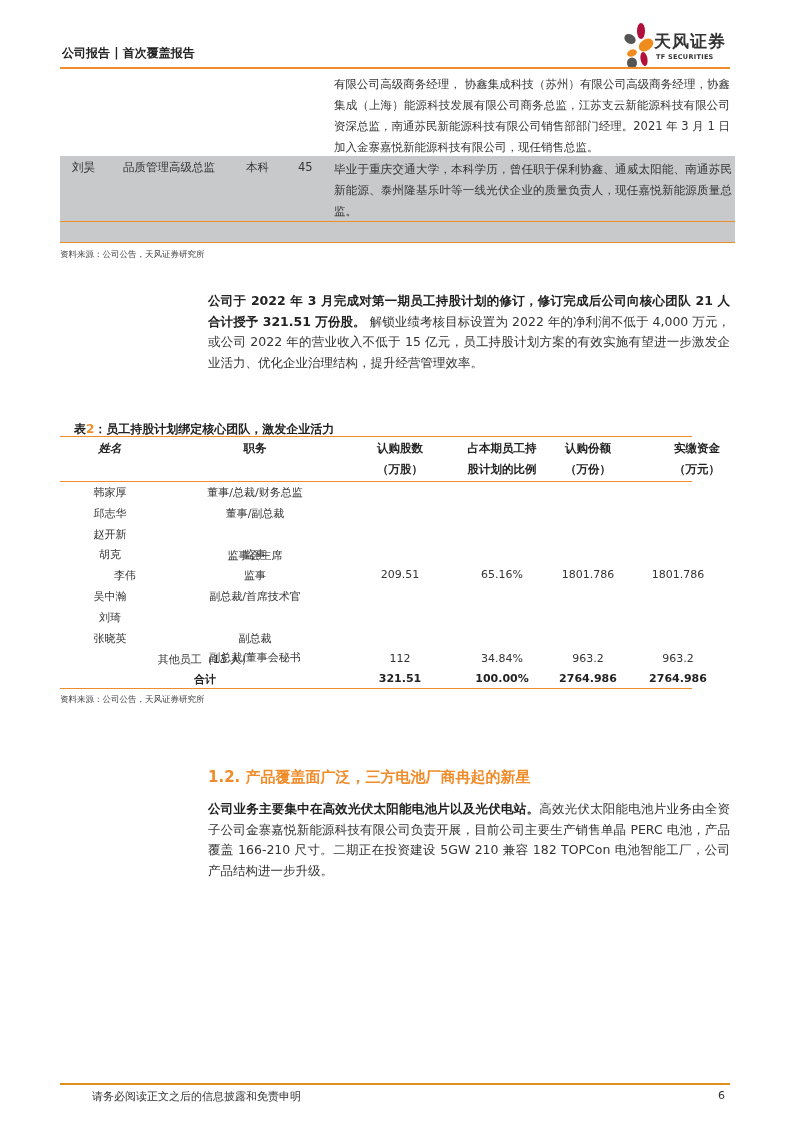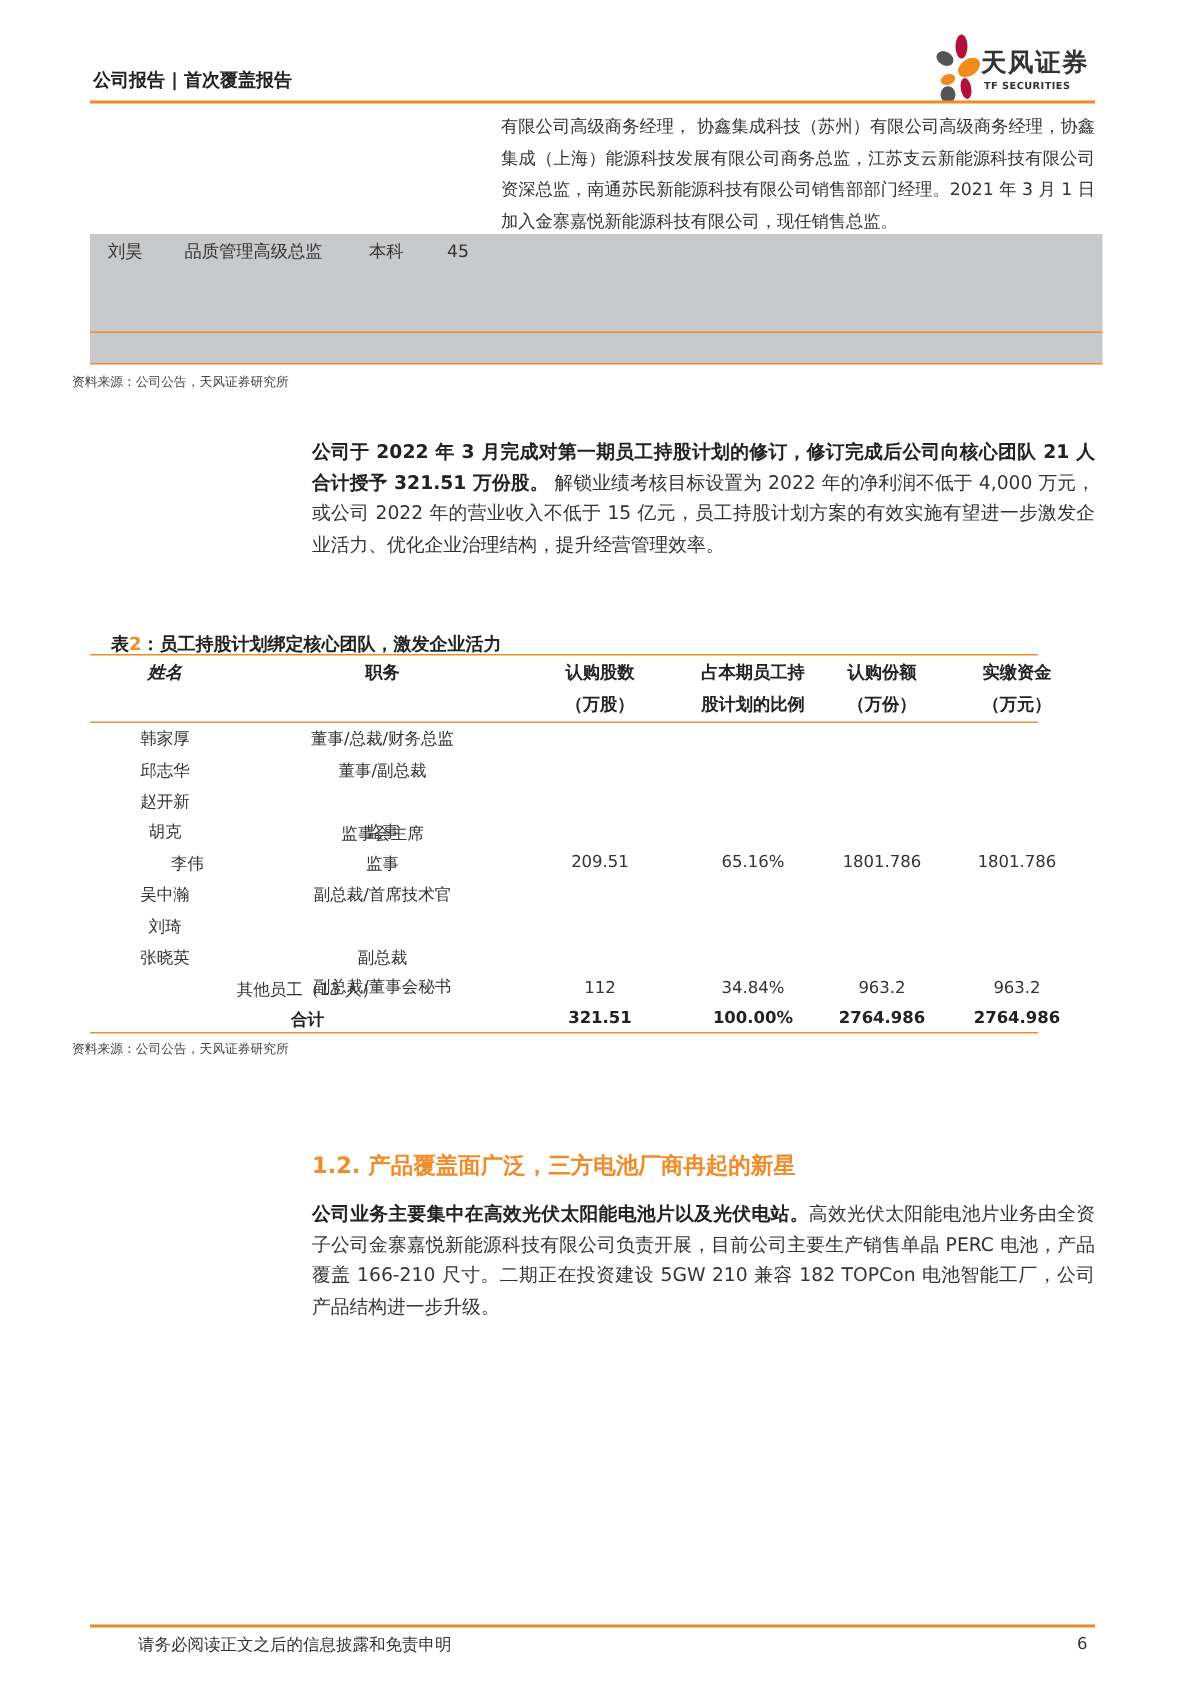--- a/index.html
+++ b/index.html
@@ -13,21 +13,21 @@
   .logo-sub { position: absolute; left: 34px; top: 31px; font-size: 6.5px; font-weight: bold; color: #333; letter-spacing: 0.3px; }
 
   
   .cont-text { position: absolute; left: 334px; top: 74px; width: 396px; font-size: 11.5px; line-height: 21px; color: #333; text-align: justify; }
   .gray-row { position: absolute; left: 60px; top: 156px; width: 675px; height: 66px; background: #c8c9cb; }
   .gray-row .cell { position: absolute; top: 4px; font-size: 11.5px; color: #333; }
   .gray-row .desc { left: 274px; top: 3px; width: 398px; line-height: 21px; text-align: justify; }
   .orange-sep1 { position: absolute; left: 60px; top: 221px; width: 675px; height: 1px; background: #f08c2a; }
   .gray-row2 { position: absolute; left: 60px; top: 222px; width: 675px; height: 20px; background: #c8c9cb; }
   .orange-sep2 { position: absolute; left: 60px; top: 242px; width: 675px; height: 1px; background: #f08c2a; }
-  .source { position: absolute; left: 48px; font-size: 8.5px; color: #444; }
+  .source { position: absolute; left: 60px; font-size: 8.5px; color: #444; }
 
   .para { position: absolute; left: 208px; width: 522px; font-size: 12.5px; line-height: 20.5px; color: #333; text-align: justify; }
   .para b { color: #222; }
 
   .table-caption { position: absolute; left: 62px; top: 421px; font-size: 12px; font-weight: bold; color: #222; margin-left: 12px; }
   .table-caption .num { color: #f08c2a; }
   .t2-top { position: absolute; left: 60px; top: 436px; width: 632px; height: 1px; background: #f08c2a; }
   .t2-head-line { position: absolute; left: 60px; top: 481px; width: 632px; height: 1px; background: #f08c2a; }
   .t2-bot { position: absolute; left: 60px; top: 688px; width: 632px; height: 1px; background: #f08c2a; }
   .th { position: absolute; font-size: 11.5px; font-weight: bold; color: #222; text-align: center; line-height: 21px; }
@@ -57,20 +57,21 @@
   <div class="logo-sub">TF SECURITIES</div>
 </div>
 <div class="header-line"></div>
 
 <div class="cont-text">有限公司高级商务经理， 协鑫集成科技（苏州）有限公司高级商务经理，协鑫集成（上海）能源科技发展有限公司商务总监，江苏支云新能源科技有限公司资深总监，南通苏民新能源科技有限公司销售部部门经理。2021 年 3 月 1 日加入金寨嘉悦新能源科技有限公司，现任销售总监。</div>
 <div class="gray-row">
   <div class="cell" style="left:12px;">刘昊</div>
   <div class="cell" style="left:63px;">品质管理高级总监</div>
   <div class="cell" style="left:186px;">本科</div>
   <div class="cell" style="left:238px;">45</div>
+  <div class="cell desc">毕业于重庆交通大学，本科学历，曾任职于保利协鑫、通威太阳能、南通苏民新能源、泰州隆基乐叶等一线光伏企业的质量负责人，现任嘉悦新能源质量总监。</div>
 </div>
 <div class="orange-sep1"></div>
 <div class="gray-row2"></div>
 <div class="orange-sep2"></div>
 <div class="source" style="top:249px;">资料来源：公司公告，天风证券研究所</div>
 
 <div class="para" style="top:291px;"><b>公司于 2022 年 3 月完成对第一期员工持股计划的修订，修订完成后公司向核心团队 21 人合计授予 321.51 万份股。</b><span> 解锁业绩考核目标设置为 2022 年的净利润不低于 4,000 万元，或公司 2022 年的营业收入不低于 15 亿元，员工持股计划方案的有效实施有望进一步激发企业活力、优化企业治理结构，提升经营管理效率。</span></div>
 
 <div class="table-caption"><span>表</span><span class="num">2</span><span>：员工持股计划绑定核心团队，激发企业活力</span></div>
 <div class="t2-top"></div>
@@ -82,21 +83,21 @@
   <div>（万股）</div>
 </div>
 <div class="th" style="left:452px;top:438px;width:100px;">
   <div>占本期员工持</div>
   <div>股计划的比例</div>
 </div>
 <div class="th" style="left:548px;top:438px;width:80px;">
   <div>认购份额</div>
   <div>（万份）</div>
 </div>
-<div class="th" style="left:638px;top:438px;width:80px;text-align:center;">
+<div class="th" style="left:657px;top:438px;width:80px;text-align:center;">
   <div>实缴资金</div>
   <div>（万元）</div>
 </div>
 <div class="t2-head-line"></div>
 
 <div class="td" style="left:80px;top:485px;width:60px;">韩家厚</div>
 <div class="td" style="left:185px;top:485px;width:140px;">董事/总裁/财务总监</div>
 
 <div class="td" style="left:80px;top:506px;width:60px;">邱志华</div>
 <div class="td" style="left:185px;top:506px;width:140px;">董事/副总裁</div>

